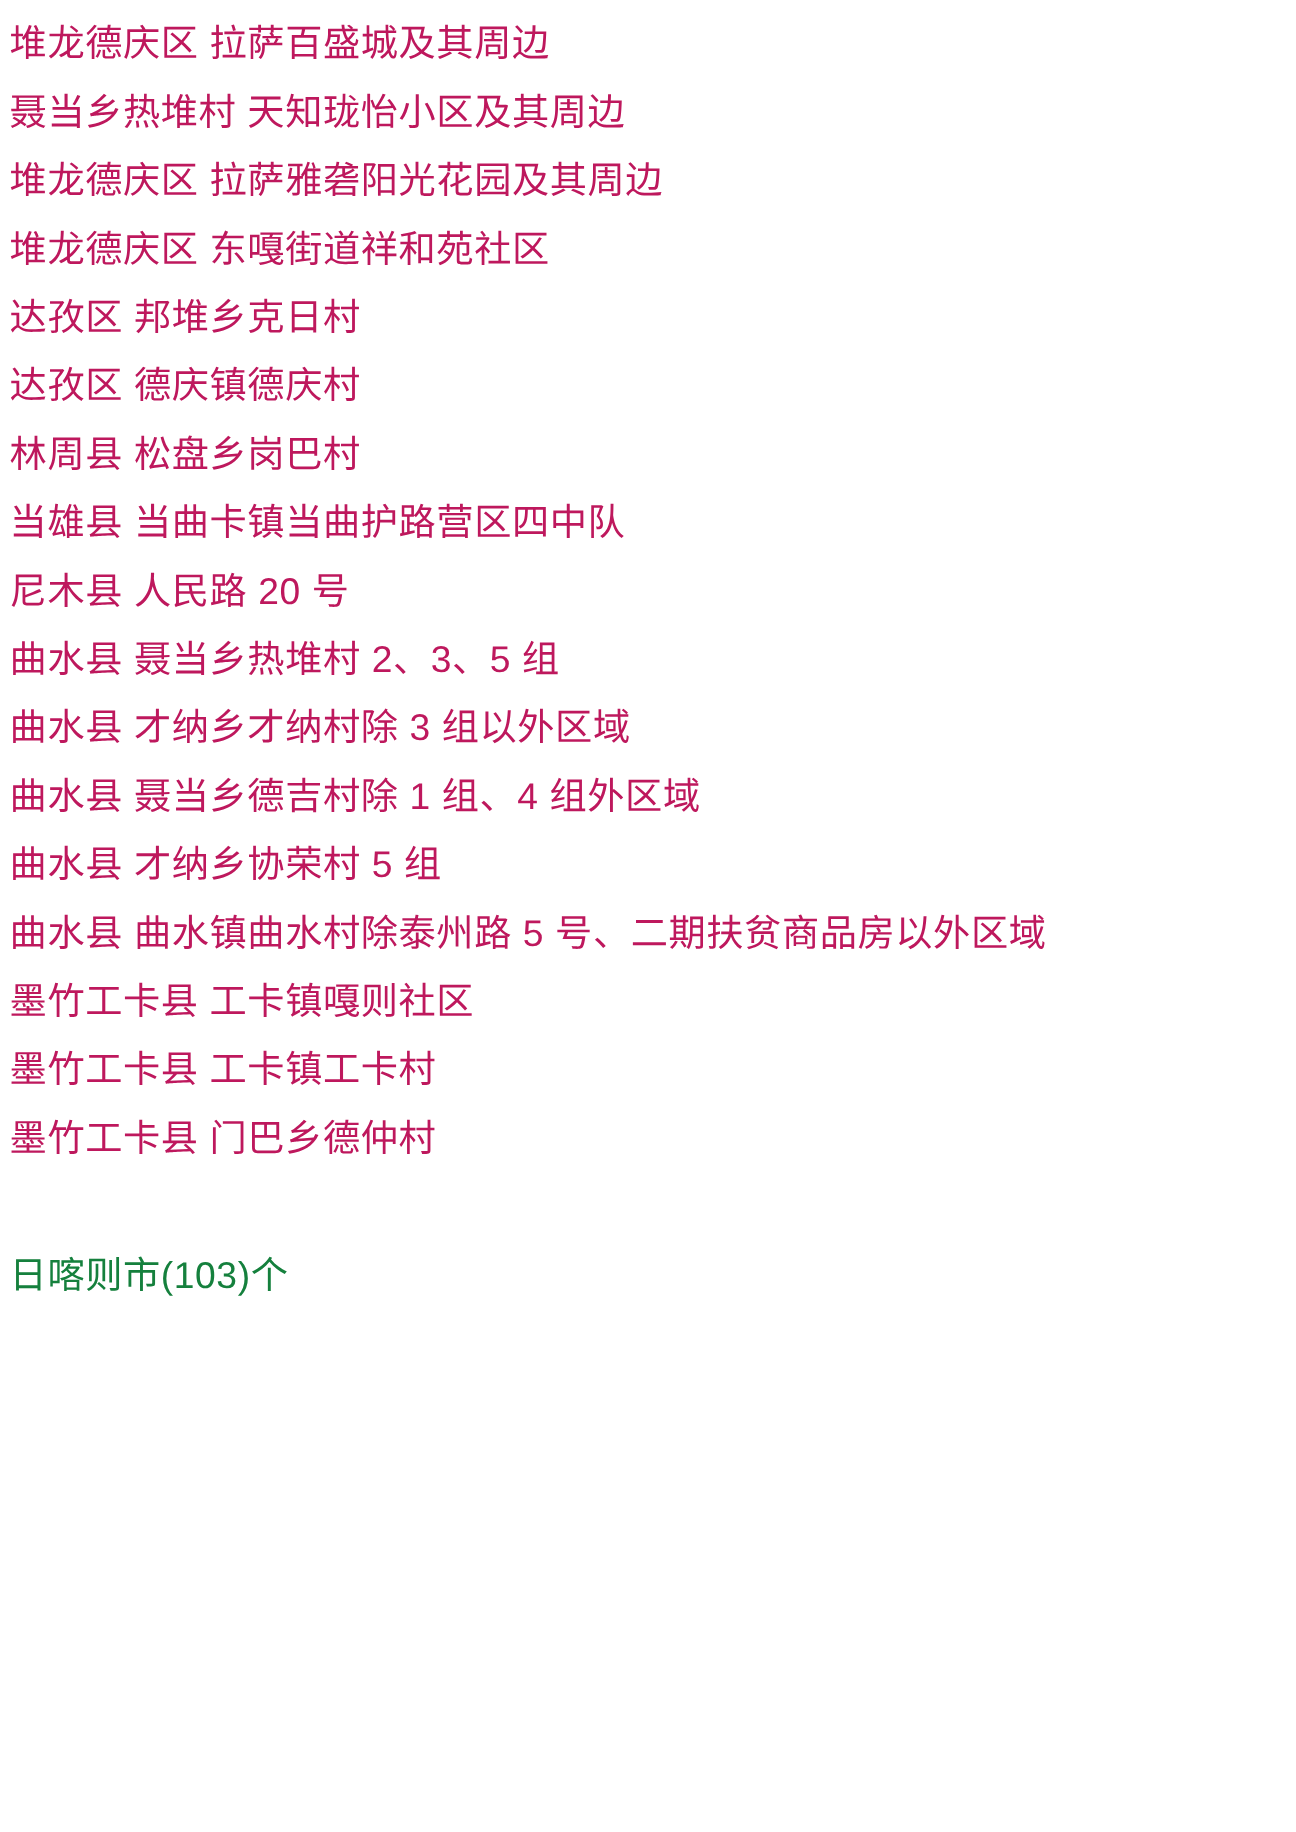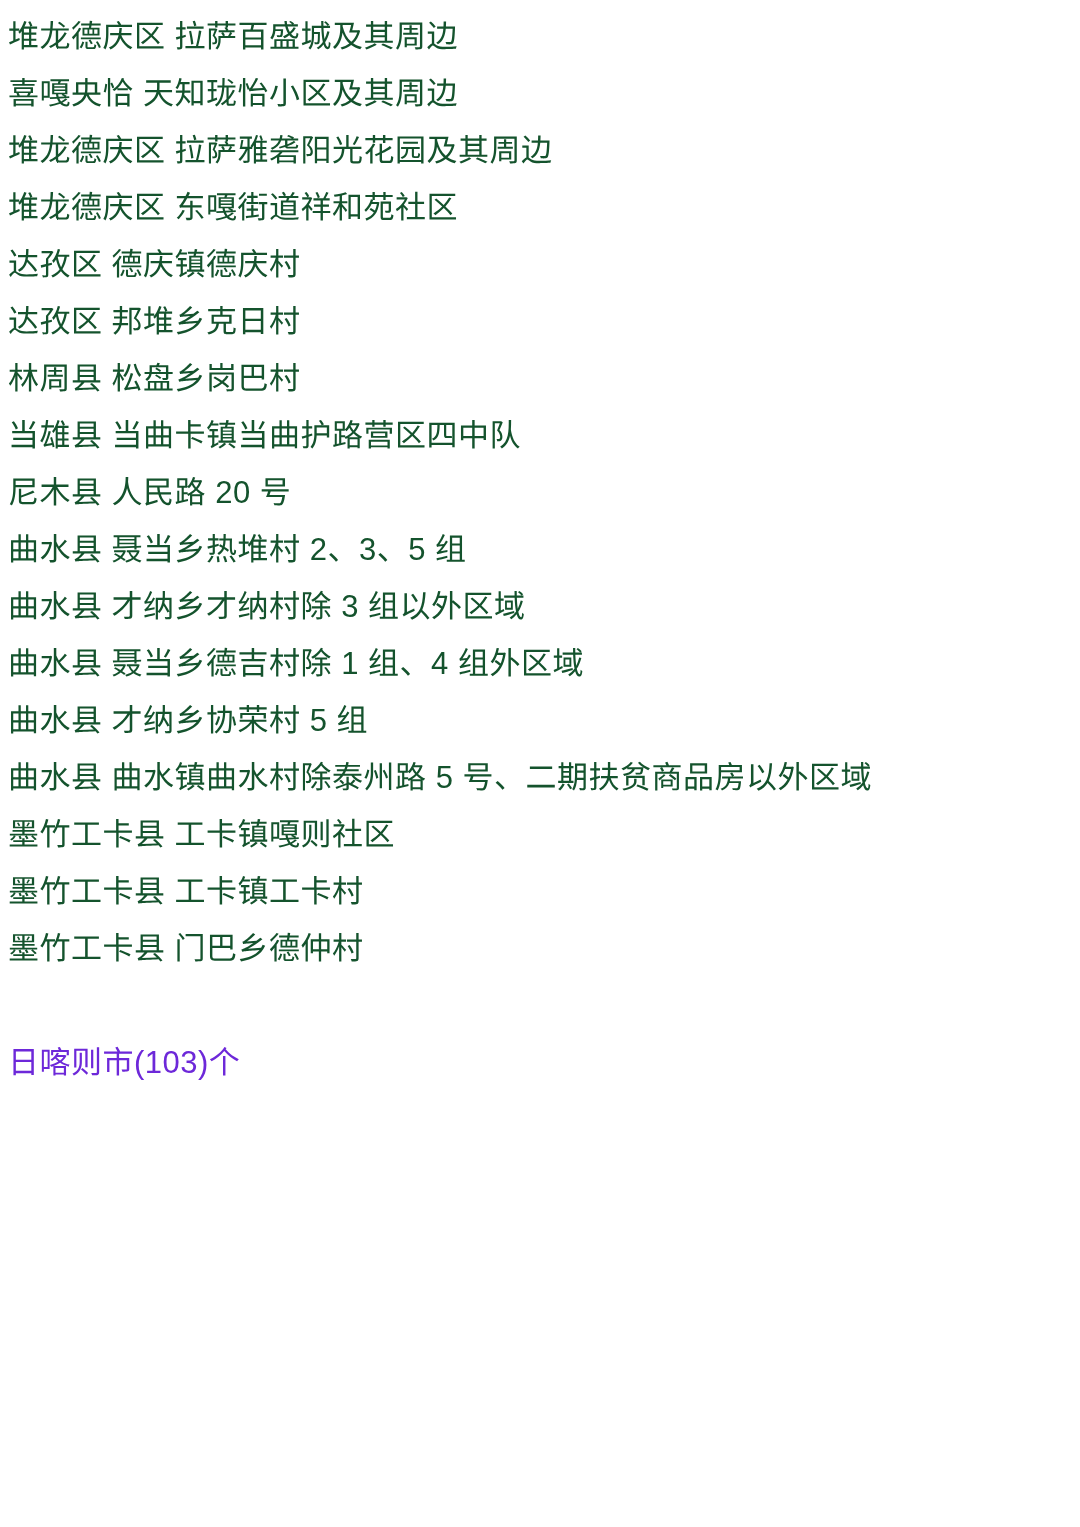--- a/index.html
+++ b/index.html
@@ -20,45 +20,45 @@
     width: 1080px;
     height: 1527px;
     padding: 8px 0 0 8px;
     background: #ffffff;
   }
   .line {
     font-size: 31px;
     line-height: 57px;
     letter-spacing: 0.5px;
     white-space: nowrap;
-    color: #14532d;
+    color: #be185d;
   }
   .spacer {
     height: 57px;
   }
   .section-title {
     font-size: 31px;
     line-height: 57px;
     letter-spacing: 0.5px;
     white-space: nowrap;
-    color: #6d28d9;
+    color: #15803d;
   }
 </style>
 </head>
 <body>
 
 <div class="page">
   <div id="content">
       <div>
         <div class="line">堆龙德庆区  拉萨百盛城及其周边</div>
-        <div class="line">喜嘎央恰  天知珑怡小区及其周边</div>
+        <div class="line">聂当乡热堆村  天知珑怡小区及其周边</div>
         <div class="line">堆龙德庆区  拉萨雅砻阳光花园及其周边</div>
         <div class="line">堆龙德庆区  东嘎街道祥和苑社区</div>
+        <div class="line">达孜区  邦堆乡克日村</div>
         <div class="line">达孜区  德庆镇德庆村</div>
-        <div class="line">达孜区  邦堆乡克日村</div>
         <div class="line">林周县  松盘乡岗巴村</div>
         <div class="line">当雄县  当曲卡镇当曲护路营区四中队</div>
         <div class="line">尼木县  人民路 20 号</div>
         <div class="line">曲水县  聂当乡热堆村 2、3、5 组</div>
         <div class="line">曲水县  才纳乡才纳村除 3 组以外区域</div>
         <div class="line">曲水县  聂当乡德吉村除 1 组、4 组外区域</div>
         <div class="line">曲水县  才纳乡协荣村 5 组</div>
         <div class="line">曲水县  曲水镇曲水村除泰州路 5 号、二期扶贫商品房以外区域</div>
         <div class="line">墨竹工卡县  工卡镇嘎则社区</div>
         <div class="line">墨竹工卡县  工卡镇工卡村</div>

